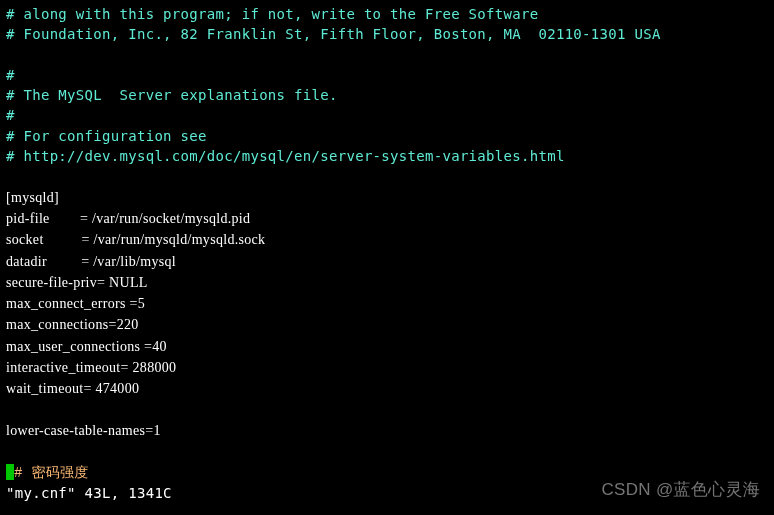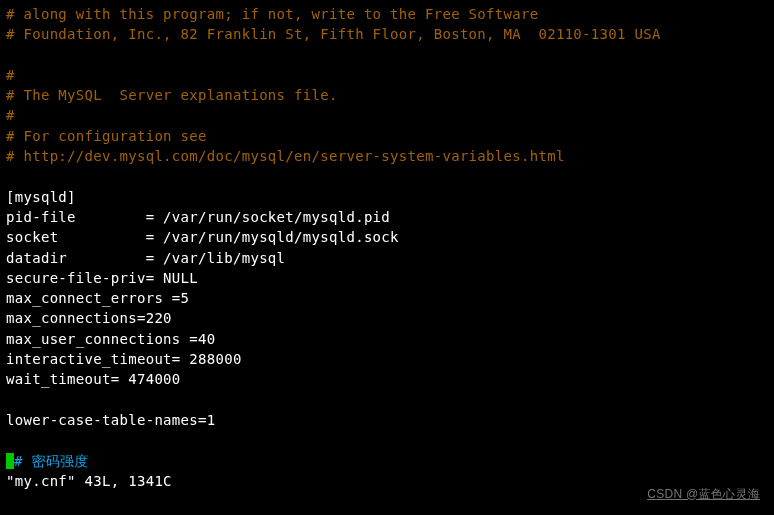--- a/index.html
+++ b/index.html
@@ -14,49 +14,50 @@
       line-height: 1.45;
       color: #fff;
       width: 774px;
       height: 515px;
       overflow: hidden;
       padding: 4px 6px;
       position: relative;
       letter-spacing: 0.3px;
     }
     .comment {
-      color: #a16207;
+      color: #5eead4;
     }
     .plain {
       color: #fff;
+      font-family: Liberation Serif, serif;
     }
     .cursor {
       background: #00c800;
       color: #000;
       display: inline-block;
       width: 8px;
       height: 16px;
       vertical-align: text-bottom;
     }
     .chinese {
-      color: #0ea5e9;
+      color: #fdba74;
+      font-family: Liberation Mono, monospace;
     }
     .status {
       color: #fff;
     }
     .watermark {
       position: absolute;
       right: 14px;
       bottom: 12px;
       color: #8a8a8a;
       font-family: sans-serif;
-      font-size: 12px;
+      font-size: 17px;
       opacity: 0.85;
       pointer-events: none;
-      text-decoration: underline;
     }
     pre {
       white-space: pre;
     }
   </style>
 </head>
 <body>
 
 <pre><span class="comment"># along with this program; if not, write to the Free Software</span>
 <span class="comment"># Foundation, Inc., 82 Franklin St, Fifth Floor, Boston, MA  02110-1301 USA</span>

